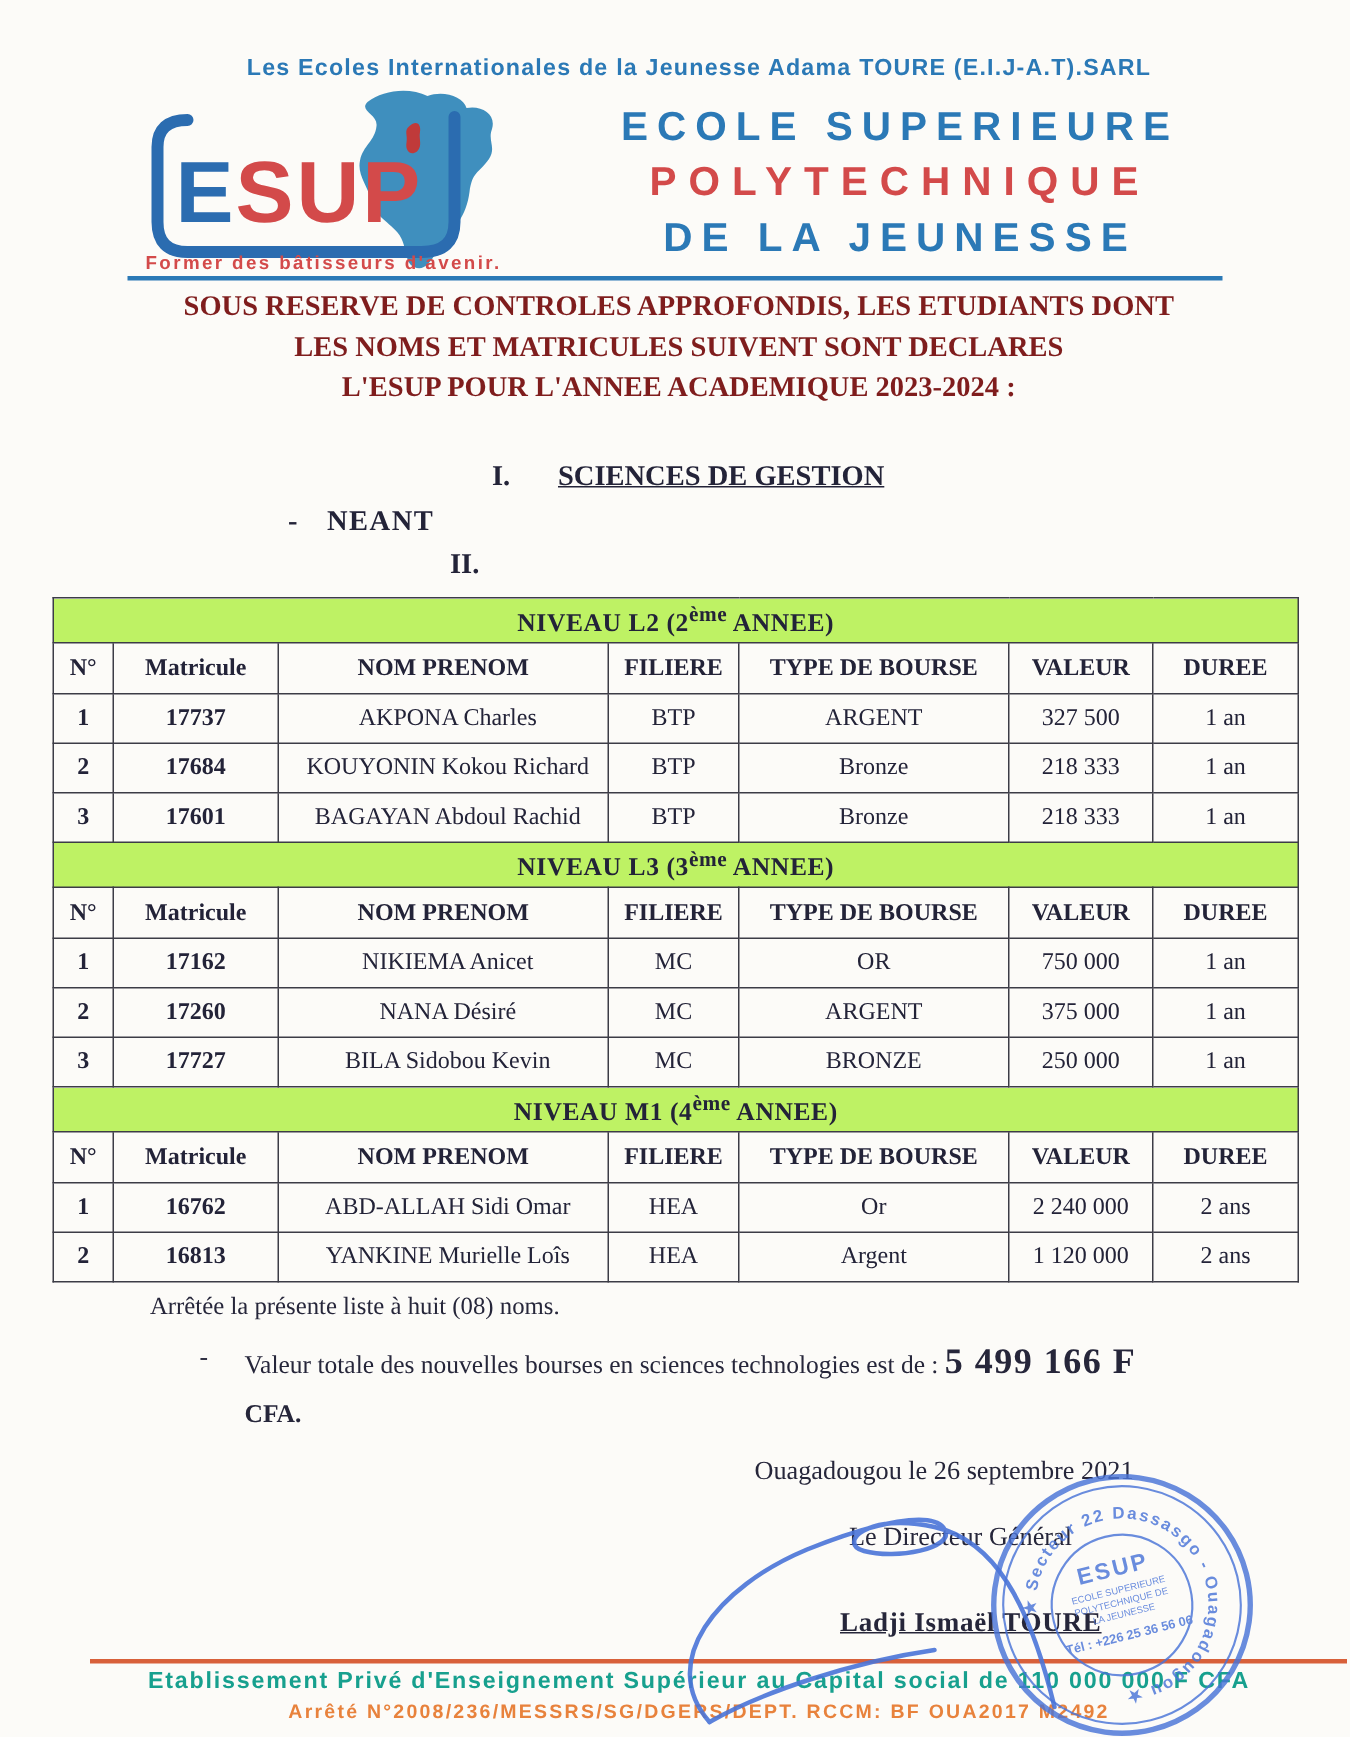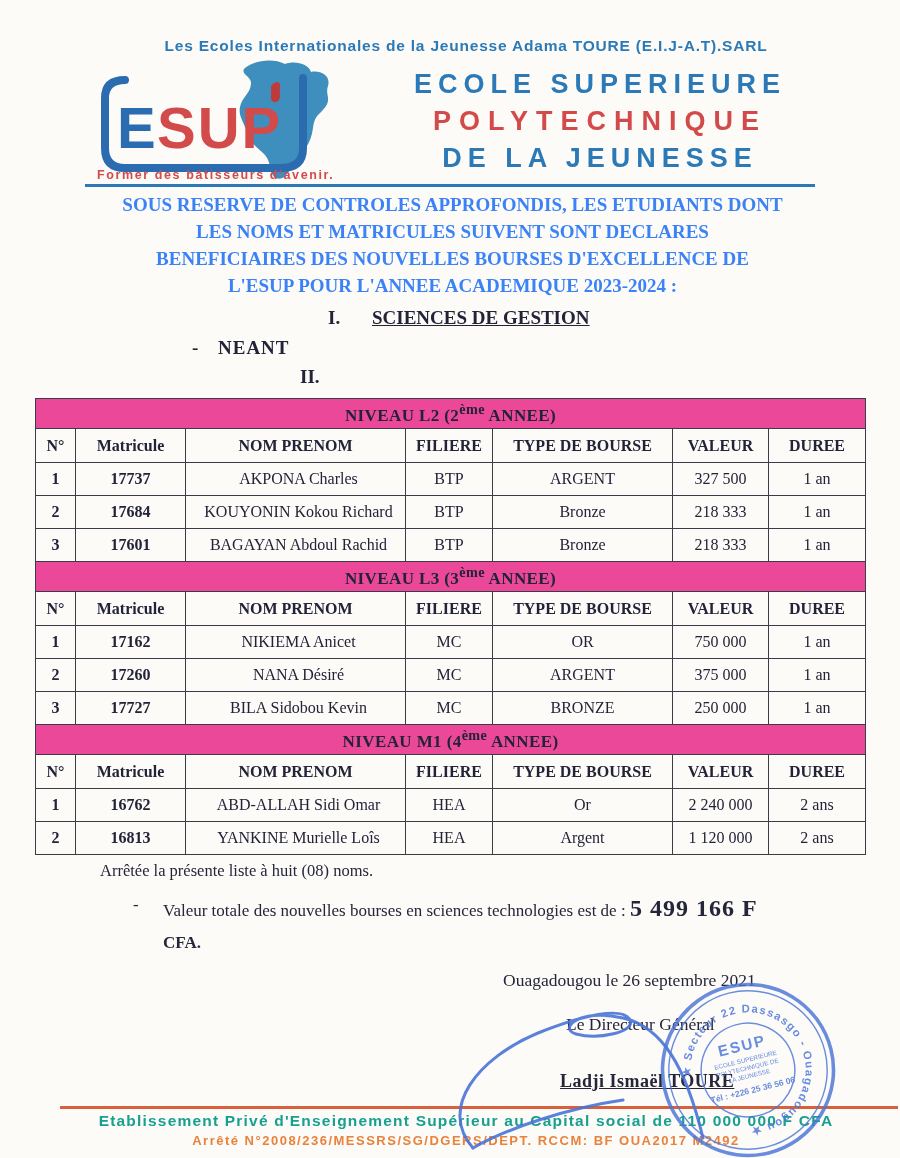--- a/index.html
+++ b/index.html
@@ -25,39 +25,39 @@
     position:absolute;left:380px;top:66px;width:440px;text-align:center;
     font-family:"Liberation Sans",sans-serif;font-weight:bold;
   }
   .school-line{font-size:27px;letter-spacing:6px;line-height:37px;}
   .school-blue{color:#2b79b6;}
   .school-red{color:#d34a4a;letter-spacing:8px;}
   .blue-rule{position:absolute;left:85px;top:184px;width:730px;height:3px;background:#2b79b6;}
   
   .intro{
     position:absolute;left:80px;top:191px;width:745px;text-align:center;
-    font-weight:bold;font-size:19px;line-height:27px;color:#3b82f6;
+    font-weight:bold;font-size:19px;line-height:27px;color:#7f1d1d;
   }
   
   .sec{position:absolute;font-weight:bold;font-size:19px;color:#232338;}
   .sec-num1{left:328px;top:307px;}
   .sec-title1{left:372px;top:307px;text-decoration:underline;}
   .neant-dash{left:192px;top:337px;font-weight:bold;}
   .neant{left:218px;top:337px;letter-spacing:1px;}
   .sec-num2{left:300px;top:366px;}
   .sec-title2{left:348px;top:366px;text-decoration:underline;}
   
   .tbl{
     position:absolute;left:35px;top:398px;width:830px;
     border-collapse:collapse;table-layout:fixed;
     font-size:16px;color:#232338;
   }
   .tbl td,.tbl th{border:1.6px solid #3c3c46;padding:0 4px;overflow:hidden;white-space:nowrap;}
   .tbl .band{
-    background:#ec4899;text-align:center;font-weight:bold;font-size:17px;
+    background:#bef264;text-align:center;font-weight:bold;font-size:17px;
     height:29px;letter-spacing:.4px;
   }
   .tbl thead-row th,
   .tbl .hrow th{height:33px;font-size:16px;text-align:center;font-weight:bold;}
   .tbl .drow td{height:32px;text-align:center;}
   .tbl .drow td.cell-name{text-align:center;padding-left:10px;}
   .tbl .b{font-weight:bold;}
   
   .closing{position:absolute;left:100px;top:861px;font-size:16.5px;text-align:right;}
   .total-dash{position:absolute;left:133px;top:895px;font-size:17px;}
@@ -115,21 +115,20 @@
     <div class="school-line school-blue">ECOLE SUPERIEURE</div>
     <div class="school-line school-red">POLYTECHNIQUE</div>
     <div class="school-line school-blue">DE LA JEUNESSE</div>
   </div>
 
   <div class="blue-rule"></div>
 
   <div class="intro">
     <div>SOUS RESERVE DE CONTROLES APPROFONDIS, LES ETUDIANTS DONT</div>
     <div>LES NOMS ET MATRICULES SUIVENT SONT DECLARES</div>
-    <div>BENEFICIAIRES DES NOUVELLES BOURSES D'EXCELLENCE DE</div>
     <div>L'ESUP POUR L'ANNEE ACADEMIQUE 2023-2024 :</div>
   </div>
 
   <div class="sec sec-num1">I.</div>
   <div class="sec sec-title1">SCIENCES DE GESTION</div>
   <div class="sec neant-dash">-</div>
   <div class="sec neant">NEANT</div>
   <div class="sec sec-num2">II.</div>
 
   <table class="tbl">

